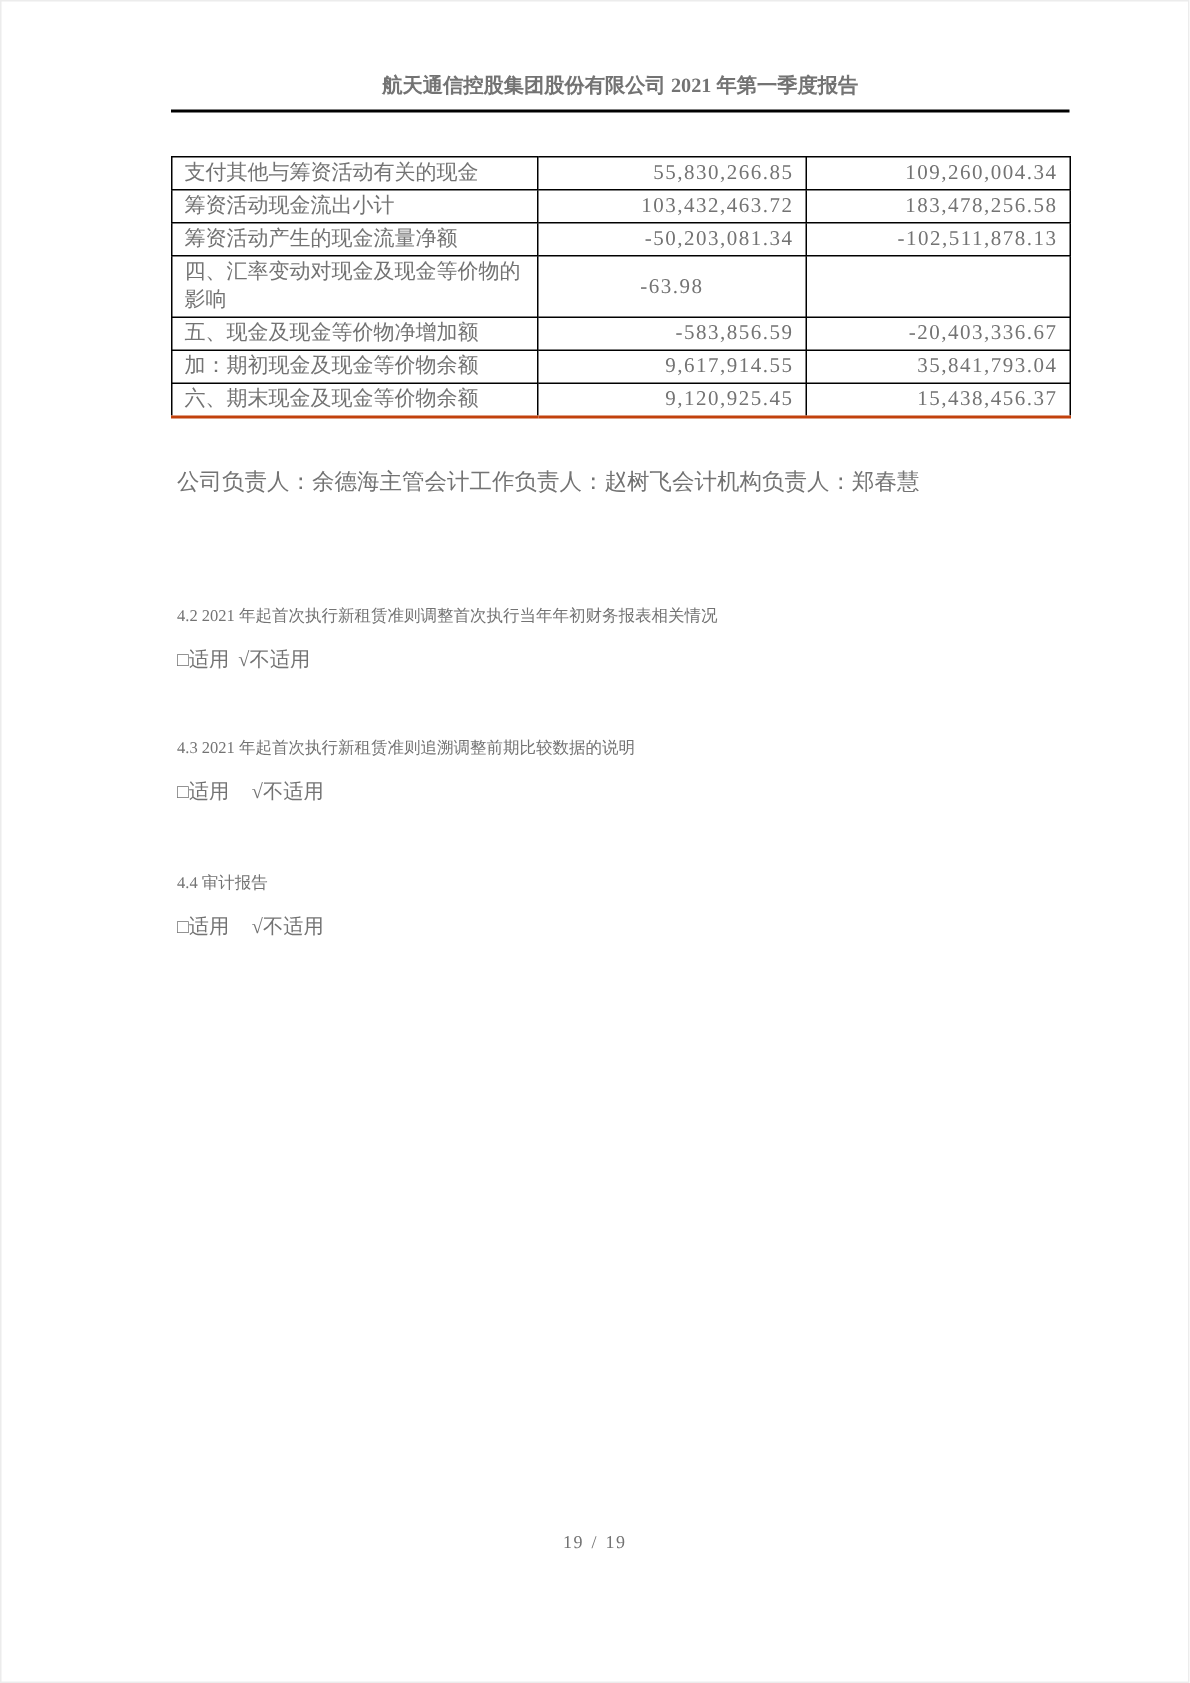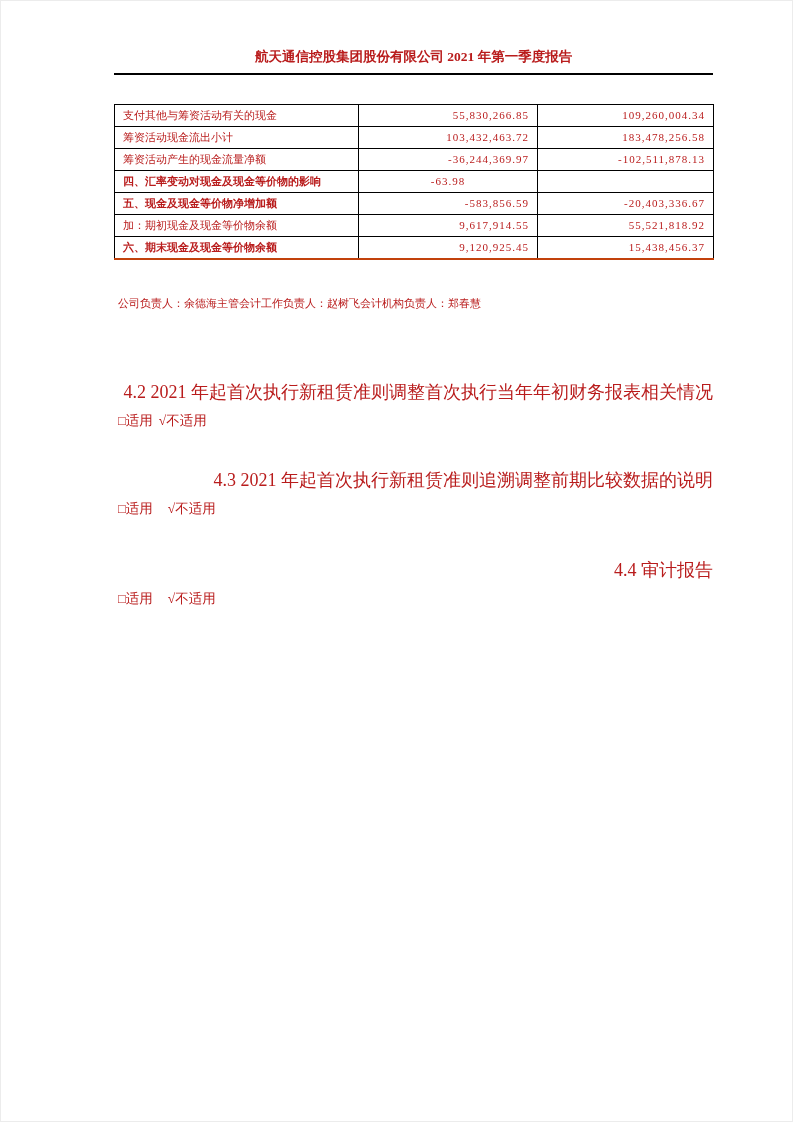--- a/index.html
+++ b/index.html
@@ -1,49 +1,49 @@
 <!DOCTYPE html>
 <html><head>
 <meta charset="utf-8">
 <style>
   html,body{margin:0;padding:0;background:#fafafa;}
   .page{
     width:793px;height:1122px;background:#ffffff;position:relative;
-    font-family:"Liberation Serif","DejaVu Serif",serif;color:#b91c1c;
+    font-family:"Liberation Serif","DejaVu Serif",serif;color:#737373;
     box-sizing:border-box;border:1px solid #ececec;overflow:hidden;
   }
   .content{margin-left:113px;width:599px;}
   .header{padding-top:46px;}
   .title{
     text-align:center;font-weight:bold;font-size:13.5px;line-height:20px;
     padding-bottom:6px;border-bottom:2px solid #000;
   }
   table.fin-table{
     border-collapse:collapse;table-layout:fixed;width:599px;margin-top:29px;
-    font-size:11px;
+    font-size:14px;
   }
   table.fin-table td{
     border:1px solid #000;padding:1px 8px;line-height:19px;vertical-align:middle;
     overflow:hidden;
   }
   table.fin-table tr:last-child td{border-bottom:2px solid #c2410c;}
   td.lbl{padding-right:4px;}
   td.ind0{padding-left:5px;}
   td.ind1{padding-left:16px;}
   td.ind2{padding-left:27px;}
   td.ind3{padding-left:38px;}
-  td.bold{font-weight:bold;}
+  td.bold{font-weight:normal;}
   td.num{text-align:right;letter-spacing:1px;white-space:nowrap;}
   td.v-top{vertical-align:top;text-align:center;}
-  .resp{margin:33px 0 0 4px;font-size:11px;line-height:20px;}
+  .resp{margin:33px 0 0 4px;font-size:15px;line-height:20px;}
   .section{margin-left:4px;}
   .sec-42{margin-top:69px;}
   .sec-43{margin-top:39px;}
   .sec-44{margin-top:41px;}
-  .sec-heading{font-size:18px;line-height:20px;text-align:right;}
+  .sec-heading{font-size:11px;line-height:20px;}
   .applicability{font-size:13.5px;line-height:20px;margin-top:9px;}
   .applicability .check-group{margin-left:6px;}
   .applicability .gap-wide{margin-left:15px;}
   .box-icon{font-size:13px;}
   .footer{
     position:absolute;top:1019px;left:0;width:100%;text-align:center;
     font-size:12px;letter-spacing:1px;line-height:16px;
   }
   .footer .sep{margin:0 5px;}
 </style>
@@ -69,37 +69,37 @@
           <td class="num">55,830,266.85</td>
           <td class="num">109,260,004.34</td>
         </tr>
         <tr>
           <td class="lbl ind2">筹资活动现金流出小计</td>
           <td class="num">103,432,463.72</td>
           <td class="num">183,478,256.58</td>
         </tr>
         <tr>
           <td class="lbl ind3">筹资活动产生的现金流量净额</td>
-          <td class="num">-36,244,369.97</td>
+          <td class="num">-50,203,081.34</td>
           <td class="num">-102,511,878.13</td>
         </tr>
         <tr>
           <td class="lbl ind0 bold">四、汇率变动对现金及现金等价物的影响</td>
           <td class="num v-top">-63.98</td>
           <td class="num v-top"></td>
         </tr>
         <tr>
           <td class="lbl ind0 bold">五、现金及现金等价物净增加额</td>
           <td class="num">-583,856.59</td>
           <td class="num">-20,403,336.67</td>
         </tr>
         <tr>
           <td class="lbl ind1">加：期初现金及现金等价物余额</td>
           <td class="num">9,617,914.55</td>
-          <td class="num">55,521,818.92</td>
+          <td class="num">35,841,793.04</td>
         </tr>
         <tr>
           <td class="lbl ind0 bold">六、期末现金及现金等价物余额</td>
           <td class="num">9,120,925.45</td>
           <td class="num">15,438,456.37</td>
         </tr>
       </tbody>
     </table>
 
     <p class="resp">公司负责人：余德海主管会计工作负责人：赵树飞会计机构负责人：郑春慧</p>
@@ -120,13 +120,16 @@
 
     <div class="section sec-44">
       <div class="sec-heading">4.4 审计报告</div>
       <div class="applicability">
         <span class="box-icon">□</span><span>适用</span><span class="check-group gap-wide">√</span><span>不适用</span>
       </div>
     </div>
 
   </div>
 
+  <div class="footer">
+    <span>19</span><span class="sep">/</span><span>19</span>
+  </div>
 </div>
 
 </body></html>

